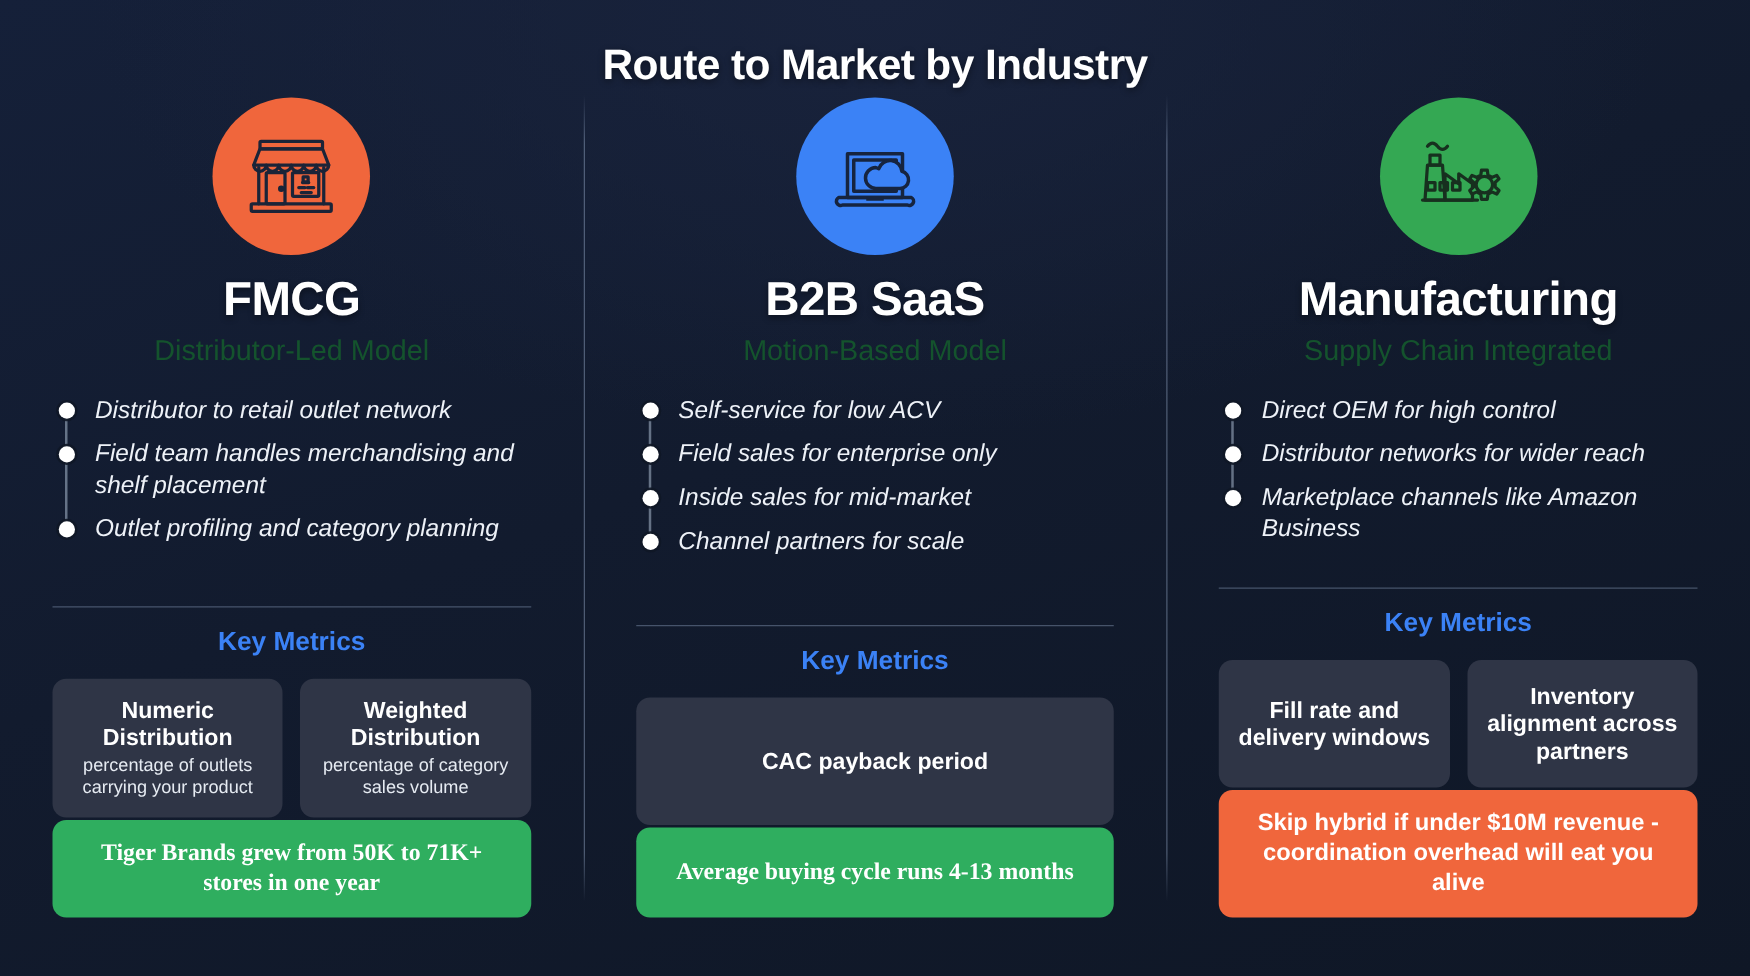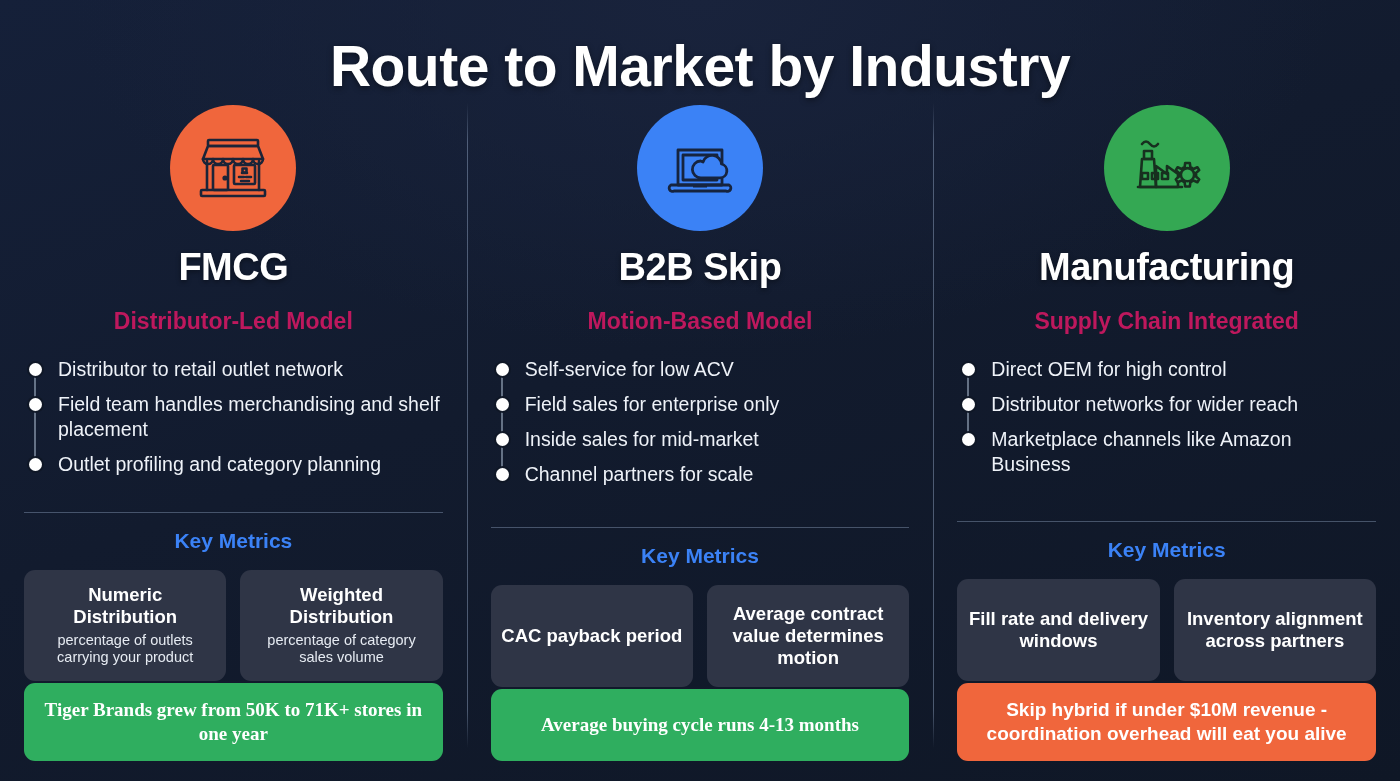--- a/index.html
+++ b/index.html
@@ -9,40 +9,40 @@
       radial-gradient(ellipse 900px 500px at 50% 0%, #19233c 0%, rgba(19,29,50,0) 70%),
       linear-gradient(160deg, #152039 0%, #121b2e 45%, #0f1726 100%);
     font-family: "Liberation Sans", sans-serif;
     color:#ffffff;
     overflow:hidden;
     position:relative;
   }
 
   #page-title {
     text-align:center;
-    font-size:57px;
+    font-size:34px;
     font-weight:bold;
     letter-spacing:-0.5px;
     padding-top:33px;
     color:#ffffff;
     text-shadow:0 2px 6px rgba(0,0,0,0.45);
   }
 
   #columns {
     display:flex;
     width:1400px;
     height:662px;
     padding:0 0 0 0;
     position:relative;
   }
 
   .col {
     width:466.66px;
     position:relative;
-    padding:0 24px;
+    padding:0 42px;
     display:flex;
     flex-direction:column;
   }
   .col + .col::before {
     content:"";
     position:absolute;
     left:0; top:4px;
     width:1px; height:645px;
     background:linear-gradient(to bottom, rgba(150,170,200,0.0) 0%, rgba(150,170,200,0.45) 6%, rgba(150,170,200,0.45) 94%, rgba(150,170,200,0.0) 100%);
   }
@@ -60,29 +60,30 @@
     font-weight:bold;
     margin-top:17px;
     letter-spacing:-0.5px;
     color:#ffffff;
     text-shadow:0 2px 5px rgba(0,0,0,0.4);
     line-height:1.05;
   }
   .col-sub {
     text-align:center;
     font-size:23px;
-    color:#be185d;
-    margin-top:20px;
-    font-weight:bold;
+    color:#14532d;
+    margin-top:6px;
+    font-weight:normal;
   }
 
   .bullets {
     margin-top:22px;
     position:relative;
     padding-left:34px;
+    font-style:italic;
   }
   .bullet-rail {
     position:absolute;
     left:10px;
     width:2px;
     background:rgba(170,185,205,0.55);
     z-index:0;
   }
   .bullet {
     position:relative;
@@ -244,21 +245,21 @@
         <div class="icon-circle" style="background:#3b82f6">
           <svg width="74" height="74" viewBox="0 0 74 74" fill="none" stroke="#16243f" stroke-width="2.8" stroke-linejoin="round" stroke-linecap="round">
             <path d="M15 19 h44 v35 h-44 z"></path>
             <path d="M20 24 h34 v25 h-34 z"></path>
             <path d="M8 54 h58 a3 3 0 0 1 -3 6 h-52 a3 3 0 0 1 -3 -6 z"></path>
             <path d="M30 54 h14 v2.5 h-14 z" fill="#16243f" stroke="none"></path>
             <path d="M40 31 a9.5 9.5 0 0 1 18.5 2 a7 7 0 0 1 -1.5 13.8 h-19 a8.4 8.4 0 0 1 -0.4 -16.8 z" fill="#3b82f6"></path>
           </svg>
         </div>
       </div>
-      <div class="col-title">B2B Skip</div>
+      <div class="col-title">B2B SaaS</div>
       <div class="col-sub">Motion-Based Model</div>
 
       <div class="bullets">
         <div class="bullet-rail" style="top:12px;height:108px;"></div>
         <div class="bullet">
           <span class="dot"></span>
           <span class="bullet-text">Self-service for low ACV</span>
         </div>
         <div class="bullet">
           <span class="dot"></span>
@@ -274,24 +275,20 @@
         </div>
       </div>
 
       <div class="spacer"></div>
       <div class="hr"></div>
       <div class="key-metrics-label">Key Metrics</div>
 
       <div class="metric-cards">
         <div class="metric-card">
           <div class="metric-title">CAC payback period</div>
-
-        </div>
-        <div class="metric-card">
-          <div class="metric-title">Average contract value determines motion</div>
 
         </div>
       </div>
 
       <div class="banner green">
         <span>Average buying cycle runs 4-13 months</span>
       </div>
     </div>
   </div>
 

